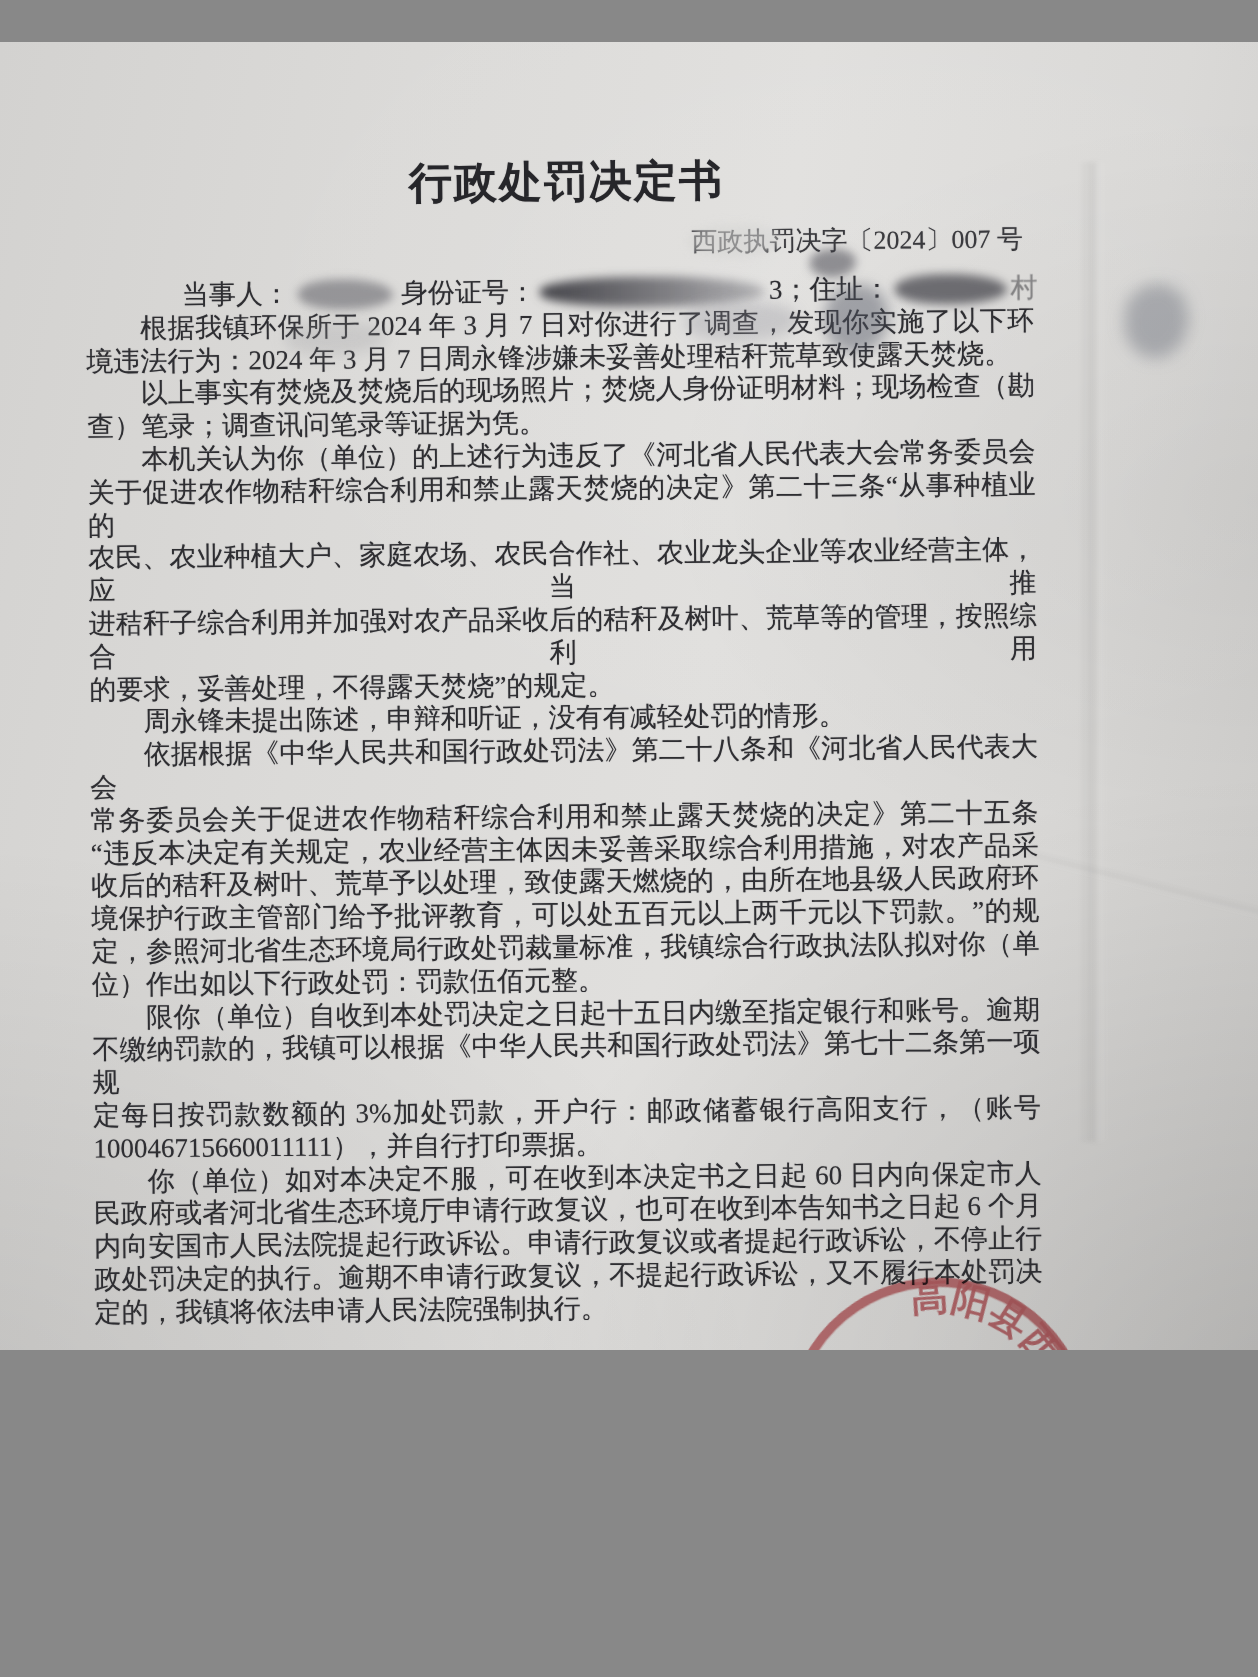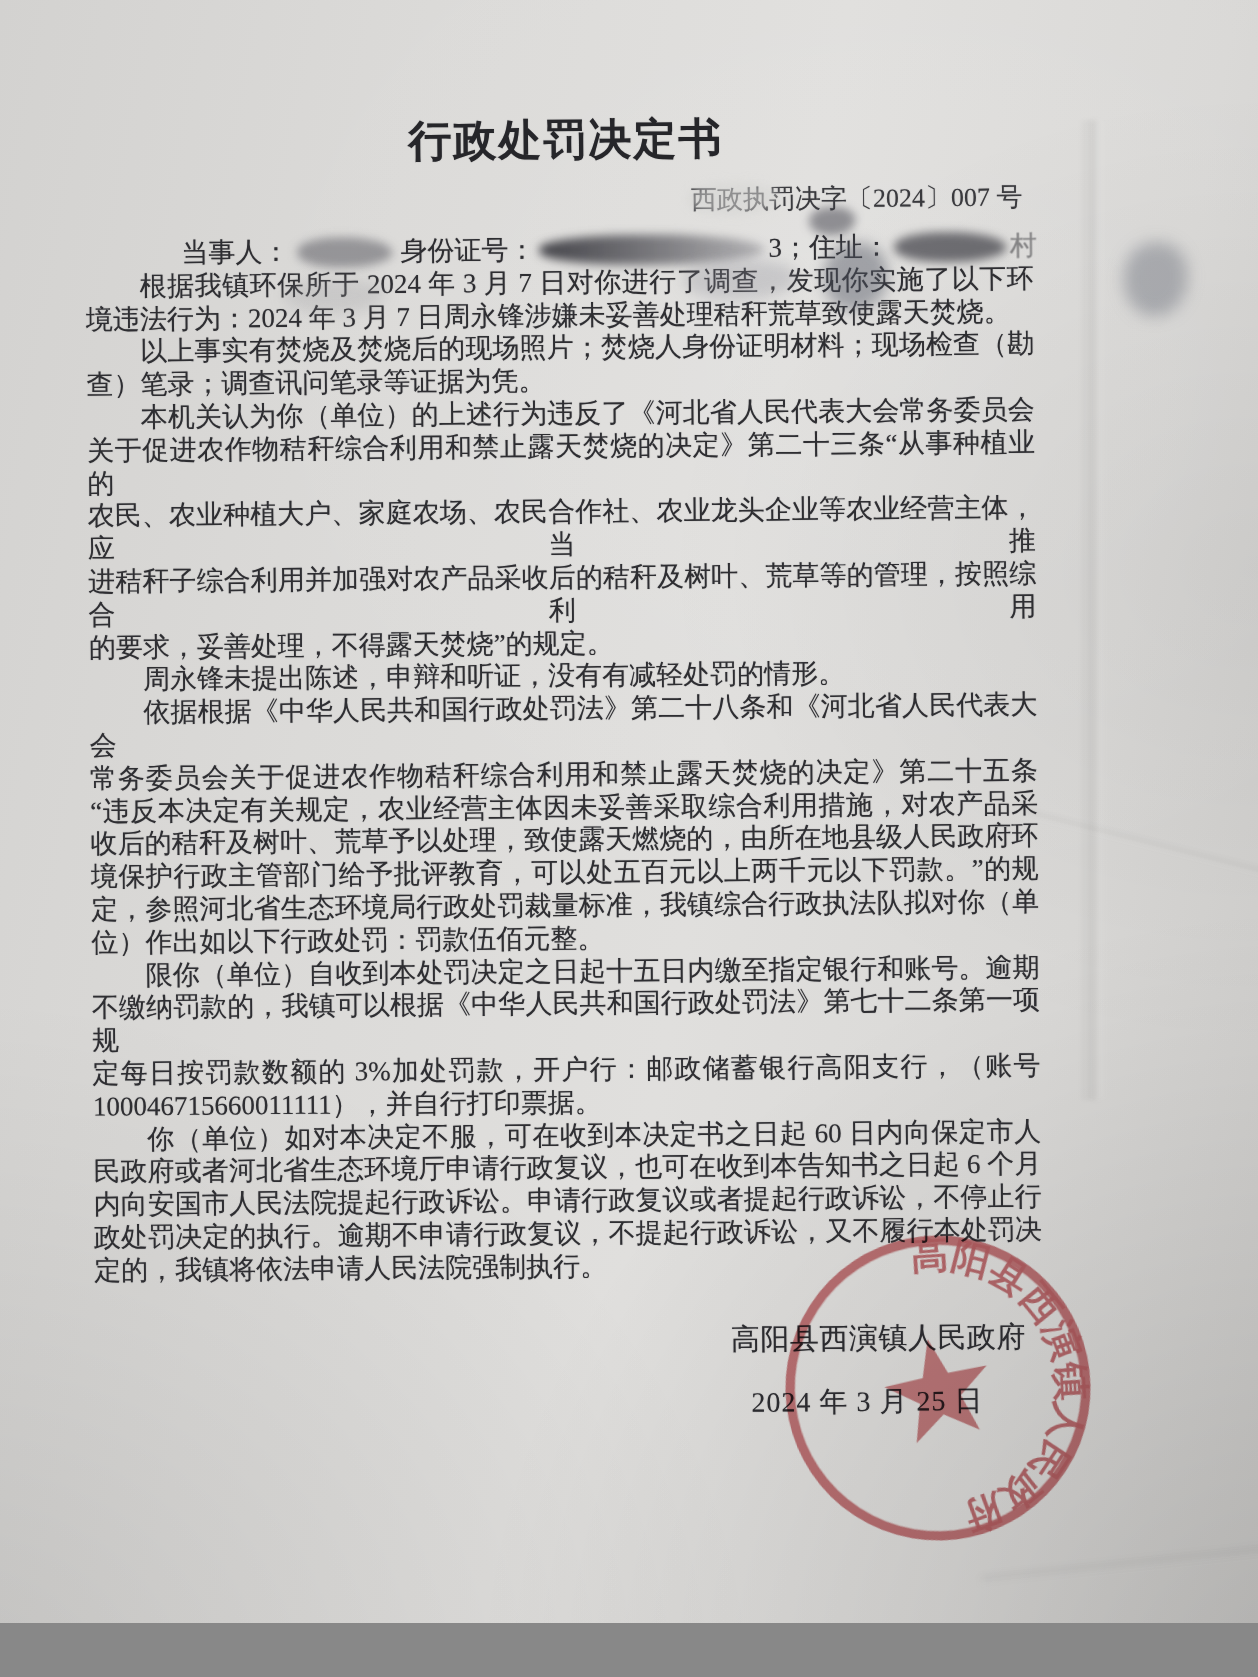--- a/index.html
+++ b/index.html
@@ -1,24 +1,25 @@
 <!DOCTYPE html>
 <html><head>
 <meta charset="utf-8">
 <style>
   html,body{margin:0;padding:0;background:#888;}
   .photo{
-    position:relative;width:1258px;height:1623px;overflow:hidden;
+    position:relative;width:1258px;height:1308px;overflow:hidden;
     font-family:"Liberation Serif","DejaVu Serif",serif;
     background:
       radial-gradient(90% 60% at 70% 22%, rgba(255,255,255,0.10), rgba(255,255,255,0) 60%),
       radial-gradient(120% 80% at -5% 105%, rgba(0,0,0,0.10), rgba(0,0,0,0) 55%),
       radial-gradient(130% 95% at 105% 105%, rgba(0,0,0,0.14), rgba(0,0,0,0) 52%),
       radial-gradient(80% 50% at 100% 35%, rgba(0,0,0,0.05), rgba(0,0,0,0) 60%),
       linear-gradient(100deg,#d3d2d0 0%,#dbdad8 28%,#e0dfdd 55%,#d9d8d6 80%,#cdccca 100%);
+    margin-top: 42px;
   }
   .content{
     position:absolute;inset:0;color:#2e2e32;
     transform:rotate(-0.5deg);transform-origin:40% 20%;
     text-shadow:0 0 1.1px rgba(46,46,50,.45);
   }
   .title{
     position:absolute;left:410px;top:112px;margin:0;
     font-family:"Liberation Sans","DejaVu Sans",sans-serif;
     font-weight:bold;font-size:43px;letter-spacing:2px;color:#26262a;

